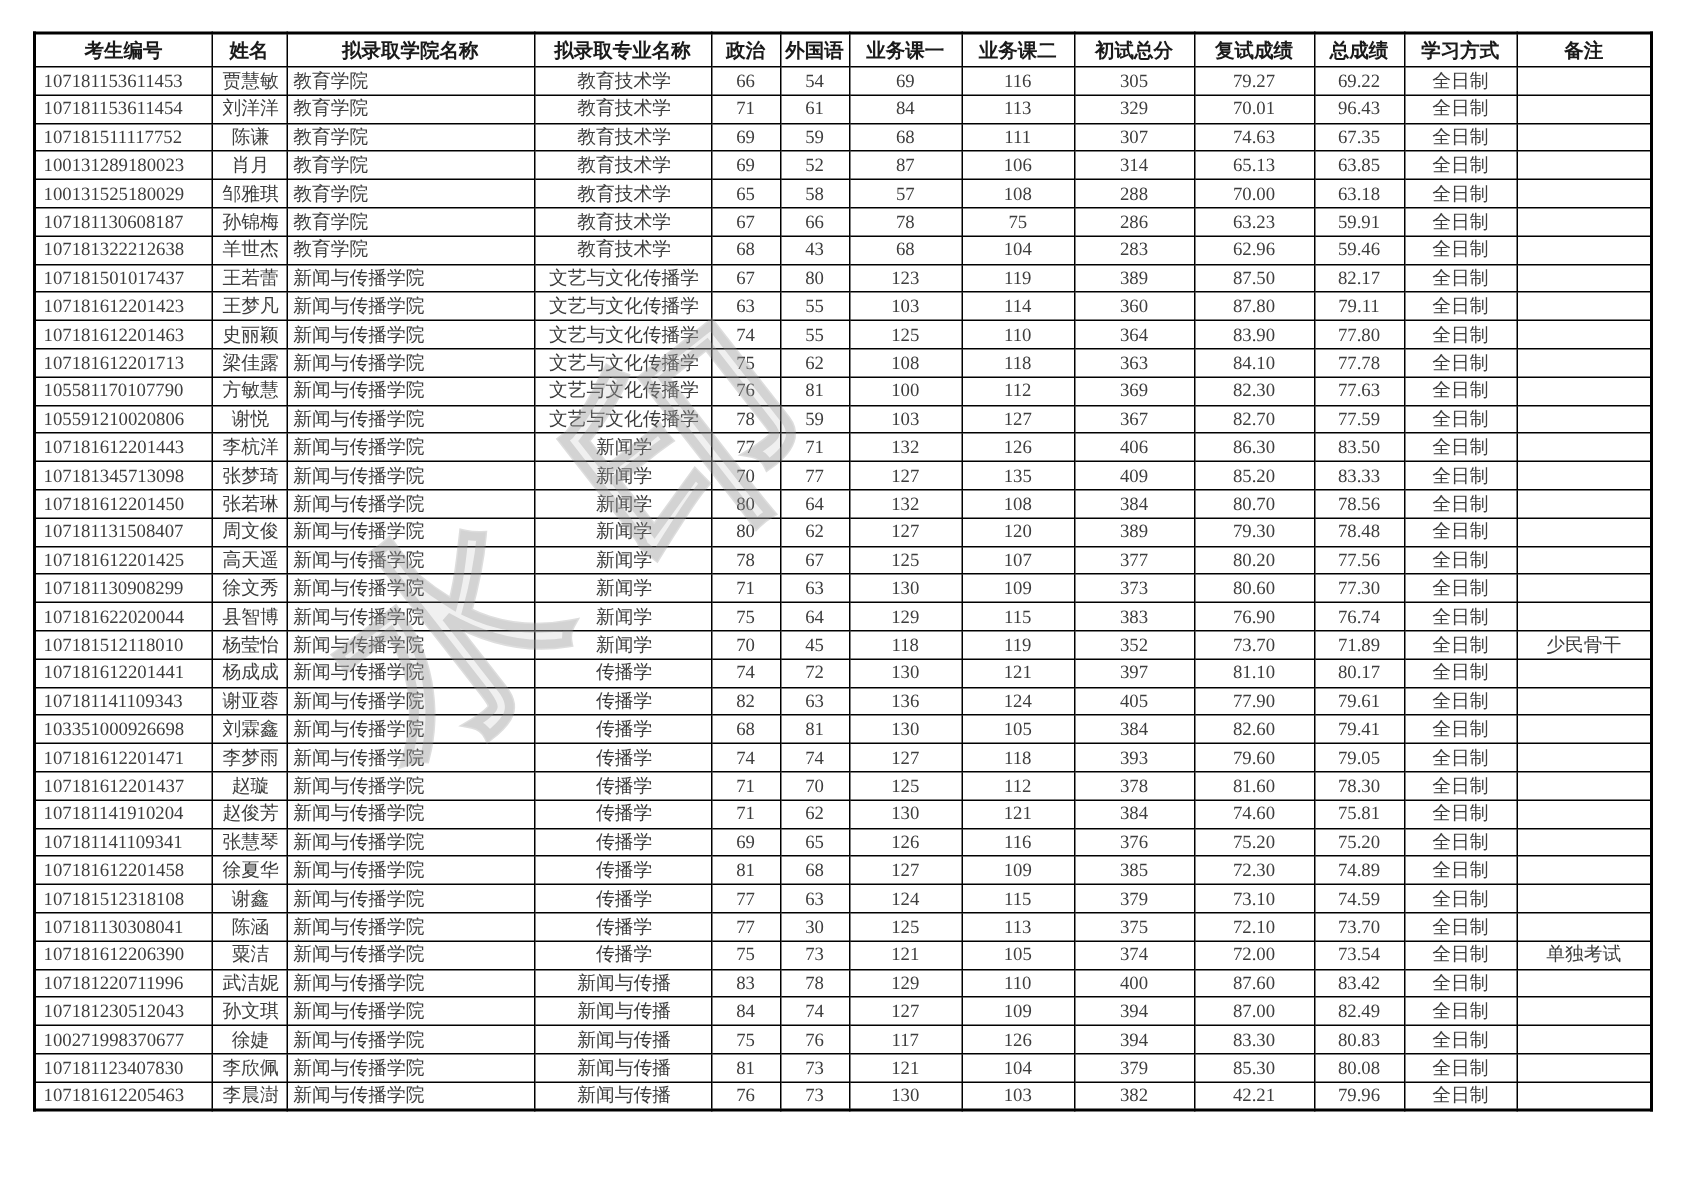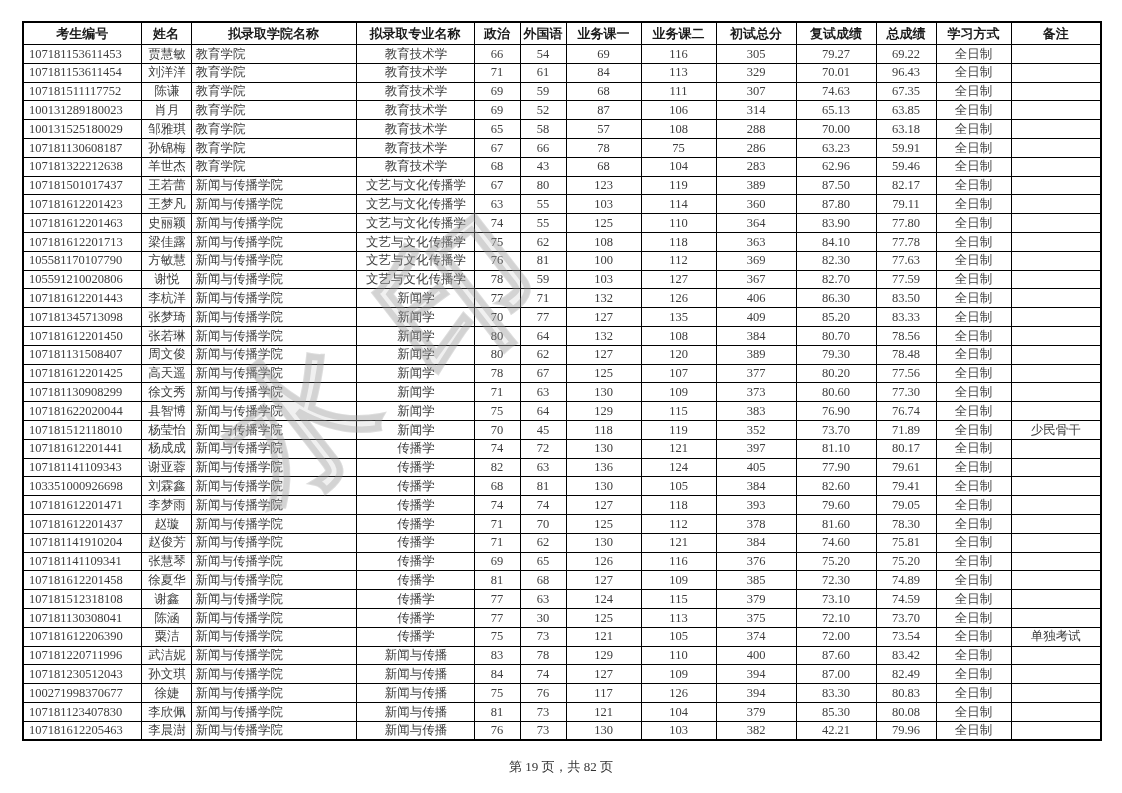--- a/index.html
+++ b/index.html
@@ -688,15 +688,14 @@
           <td class="c7">103</td>
           <td class="c8">382</td>
           <td class="c9">42.21</td>
           <td class="c10">79.96</td>
           <td class="c11">全日制</td>
           <td class="c12"></td>
         </tr>
       </tbody>
   </table>
 
-  <div class="footer">第 19 页，共 82 页</div>
 
 </div>
 
 </body></html>

